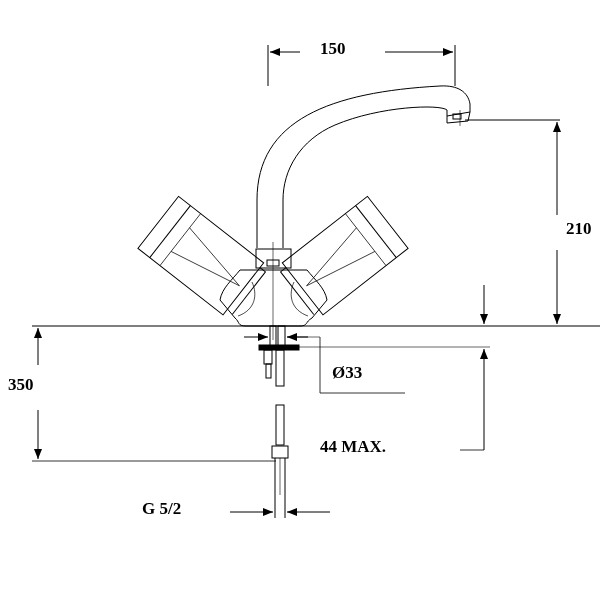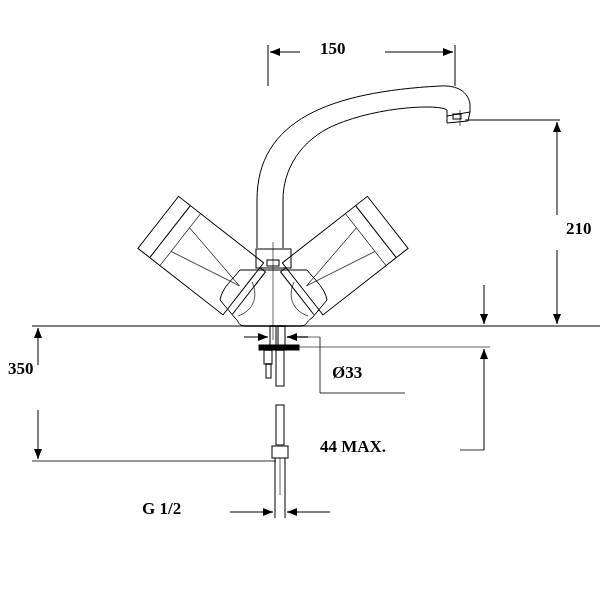--- a/index.html
+++ b/index.html
@@ -98,16 +98,16 @@
     <line x1="38" y1="365" x2="38" y2="328" marker-end="url(#arr)"></line>
     <line x1="38" y1="410" x2="38" y2="459" marker-end="url(#arr)"></line>
 
     <line x1="230" y1="512" x2="273" y2="512" marker-end="url(#arr)"></line>
     <line x1="330" y1="512" x2="287" y2="512" marker-end="url(#arr)"></line>
   </g>
 </svg>
 
 <div class="dim-label" style="left:320px; top:40px;">150</div>
 <div class="dim-label" style="left:528px; top:220px;margin-left:38px;">210</div>
-<div class="dim-label" style="left:8px; top:360px;">350</div>
+<div class="dim-label" style="left:8px; top:376px;">350</div>
 <div class="dim-label" style="left:332px; top:364px;">Ø33</div>
 <div class="dim-label" style="left:320px; top:438px;">44 MAX.</div>
-<div class="dim-label" style="left:142px; top:500px;">G 1/2</div>
+<div class="dim-label" style="left:142px; top:500px;">G 5/2</div>
 
 </body></html>

